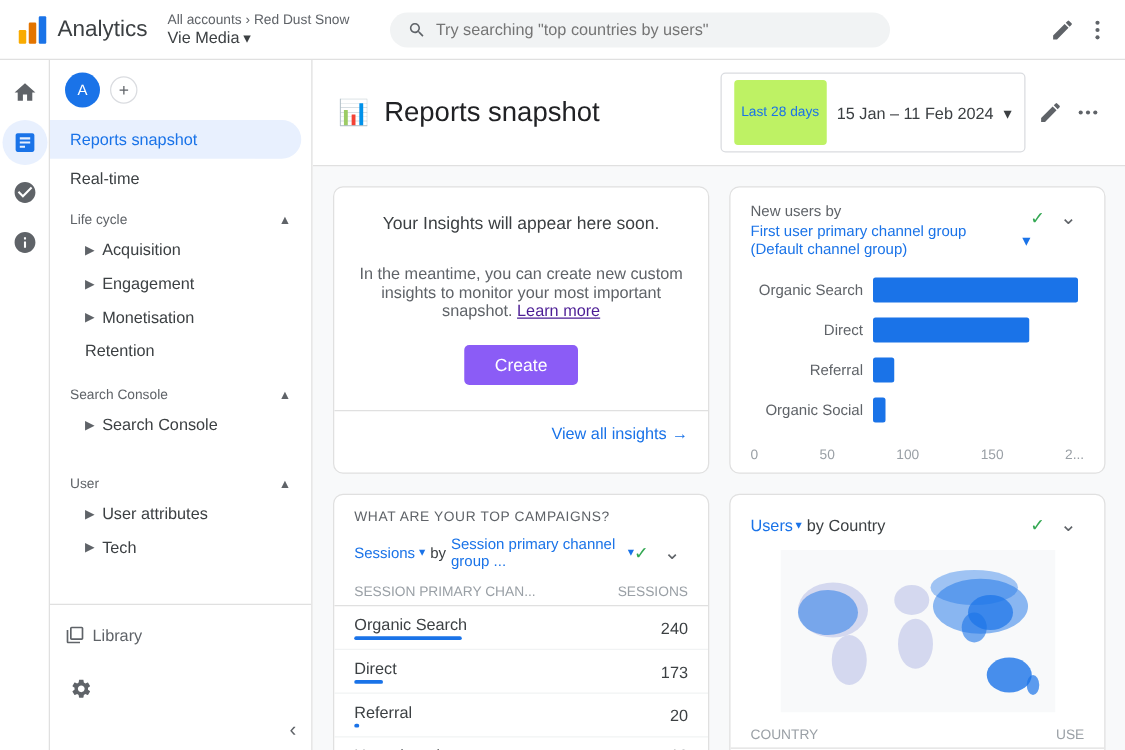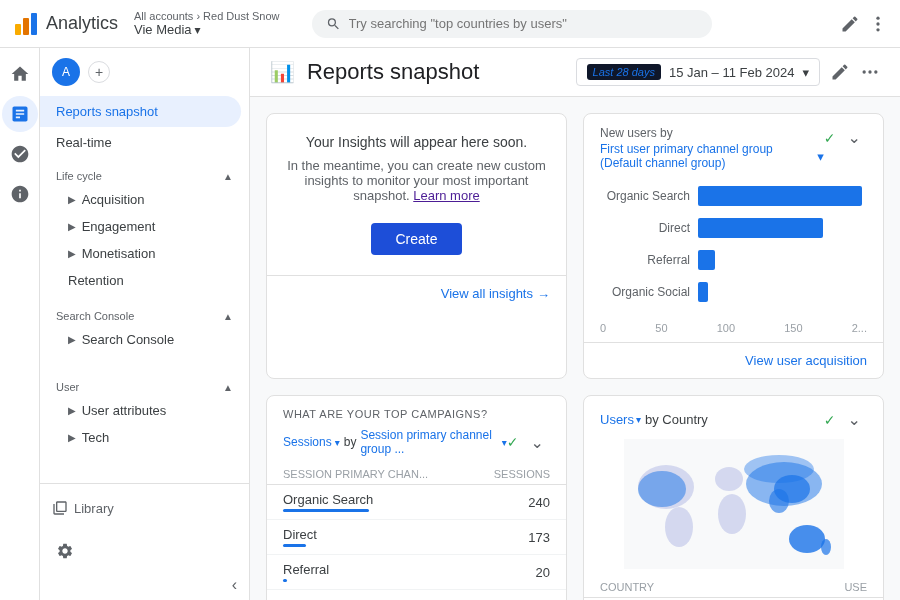--- a/index.html
+++ b/index.html
@@ -67,36 +67,36 @@
     .content { flex: 1; overflow-y: auto; padding: 0; background: #f8f9fa; }
     .content-header {
       display: flex; align-items: center; padding: 10px 20px; background: #fff;
       border-bottom: 1px solid #e0e0e0; gap: 12px;
     }
     .page-title { font-size: 22px; font-weight: 400; color: #202124; }
     .date-range {
       margin-left: auto; display: flex; align-items: center; gap: 8px; font-size: 13px; color: #3c4043;
       border: 1px solid #dadce0; border-radius: 4px; padding: 5px 10px; cursor: pointer; background: #fff;
     }
-    .date-badge { background: #0f172a; color: #1a73e8; padding: 2px 6px; border-radius: 3px; font-size: 11px; font-style: italic; }
+    .date-badge { background: #bef264; color: #1a73e8; padding: 20px 6px; border-radius: 3px; font-size: 11px; }
 
     .content-body { padding: 16px; display: grid; grid-template-columns: 1fr 1fr; gap: 16px; }
 
     
     .card { background: #fff; border-radius: 8px; border: 1px solid #e0e0e0; overflow: hidden; }
     .card-header { padding: 12px 16px; font-size: 13px; color: #5f6368; display: flex; align-items: center; gap: 6px; }
 
     
     .insights-card { }
     .insights-body { padding: 20px 16px; text-align: center; }
-    .insights-main-text { font-size: 14px; color: #3c4043; margin-bottom: 8px; font-weight: 500; }
+    .insights-main-text { font-size: 14px; color: #3c4043; margin-bottom: 25px; font-weight: 500; }
     .insights-sub-text { font-size: 13px; color: #5f6368; margin-bottom: 20px; }
     .insights-sub-text a { color: #1a73e8; }
     .create-btn {
-      background: #1d4ed8; color: #fff; border: none; border-radius: 4px;
+      background: #8b5cf6; color: #fff; border: none; border-radius: 4px;
       padding: 8px 24px; font-size: 14px; cursor: pointer; font-weight: 500;
     }
     .card-footer { padding: 10px 16px; border-top: 1px solid #e0e0e0; display: flex; align-items: center; justify-content: flex-end; }
     .view-link { font-size: 13px; color: #1a73e8; cursor: pointer; display: flex; align-items: center; gap: 4px; }
 
     
     .chart-card { }
     .chart-title { font-size: 12px; color: #3c4043; padding: 12px 16px 4px; }
     .chart-subtitle { font-size: 13px; color: #1a73e8; padding: 0 16px 8px; display: flex; align-items: center; gap: 4px; cursor: pointer; }
     .bar-chart { padding: 8px 16px; }
@@ -338,25 +338,20 @@
               <div class="bar-fill" style="width:6%;"></div>
             </div>
           </div>
         </div>
         <div class="chart-axis">
           <span>0</span>
           <span>50</span>
           <span>100</span>
           <span>150</span>
           <span>2...</span>
-        </div>
-        <div class="card-footer">
-          <span class="view-link">
-            <span>View user acquisition</span>
-          </span>
         </div>
       </div>
     </div>
 
     <div class="bottom-section">
 
       <div class="card">
         <div class="section-label">WHAT ARE YOUR TOP CAMPAIGNS?</div>
         <div style="display:flex; align-items:center; justify-content:space-between; padding:0 16px 8px;">
           <div style="display:flex; align-items:center; gap:4px;">

